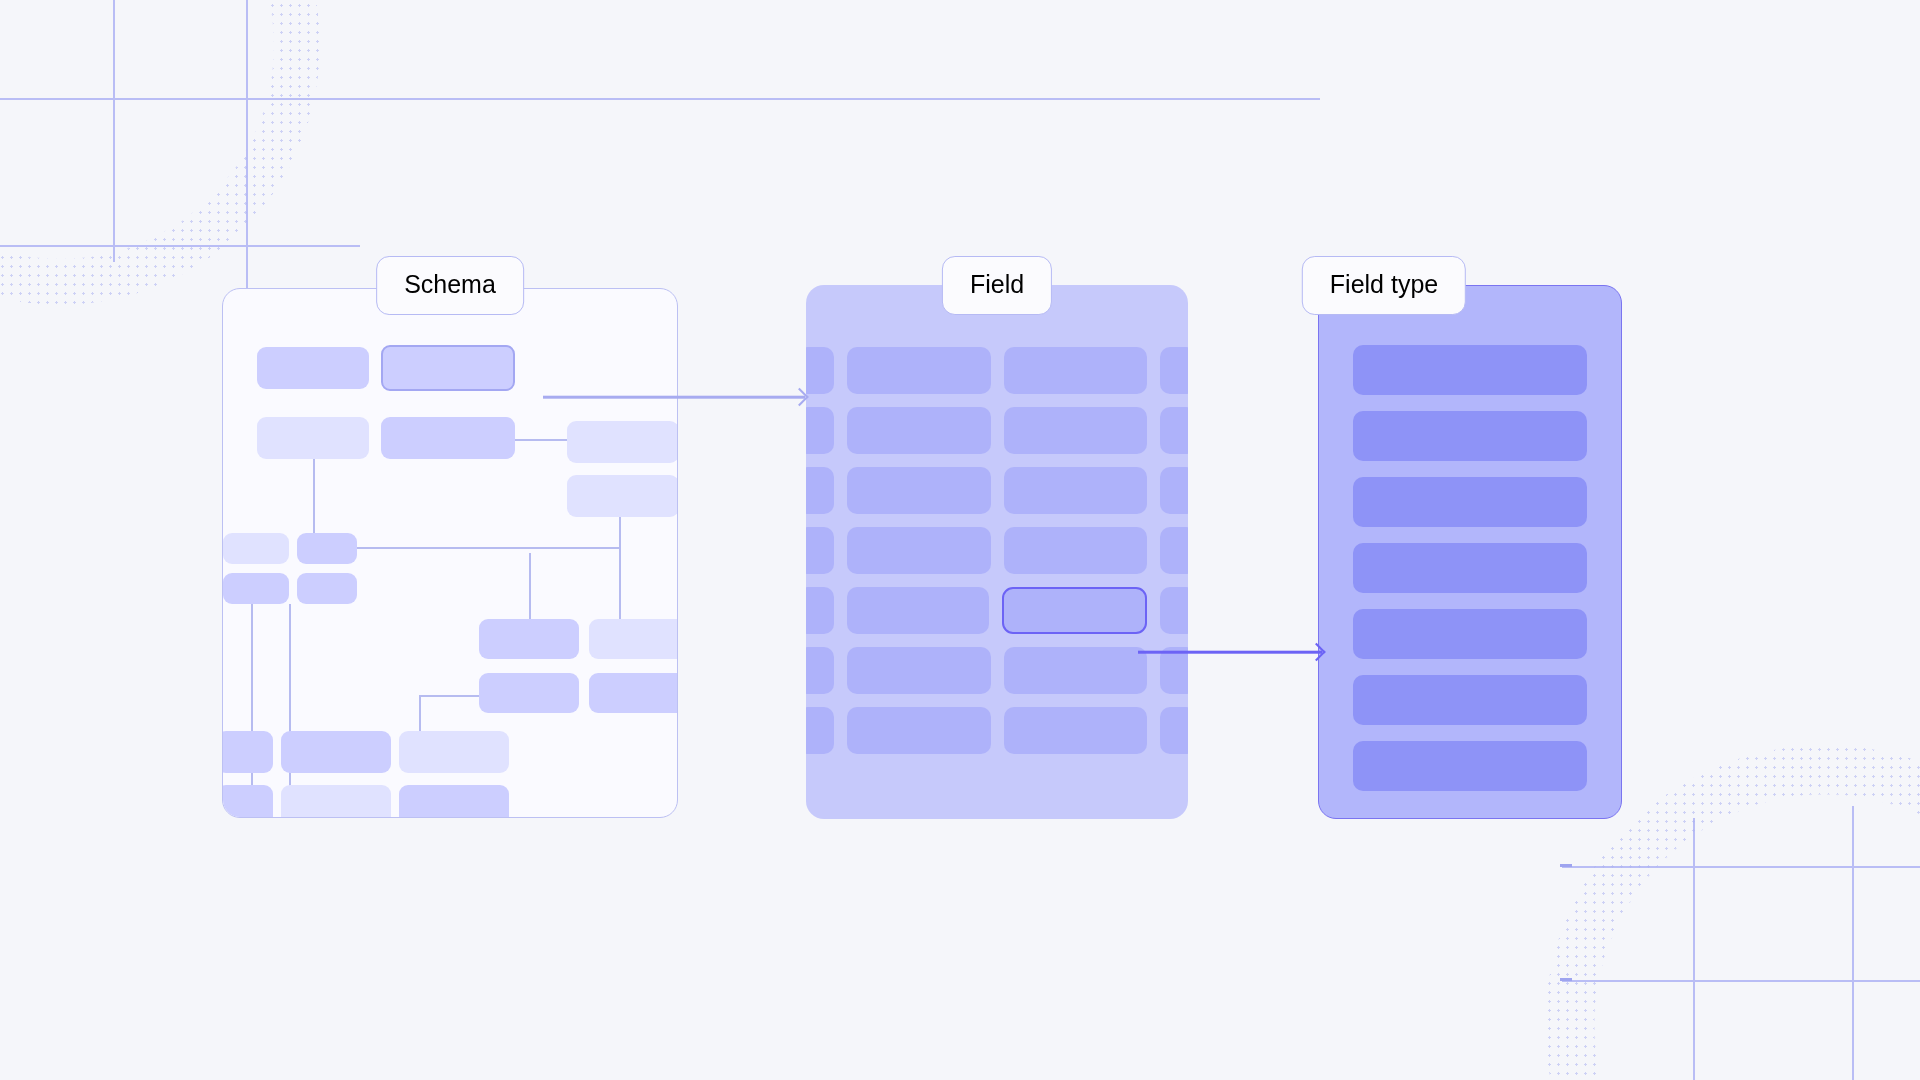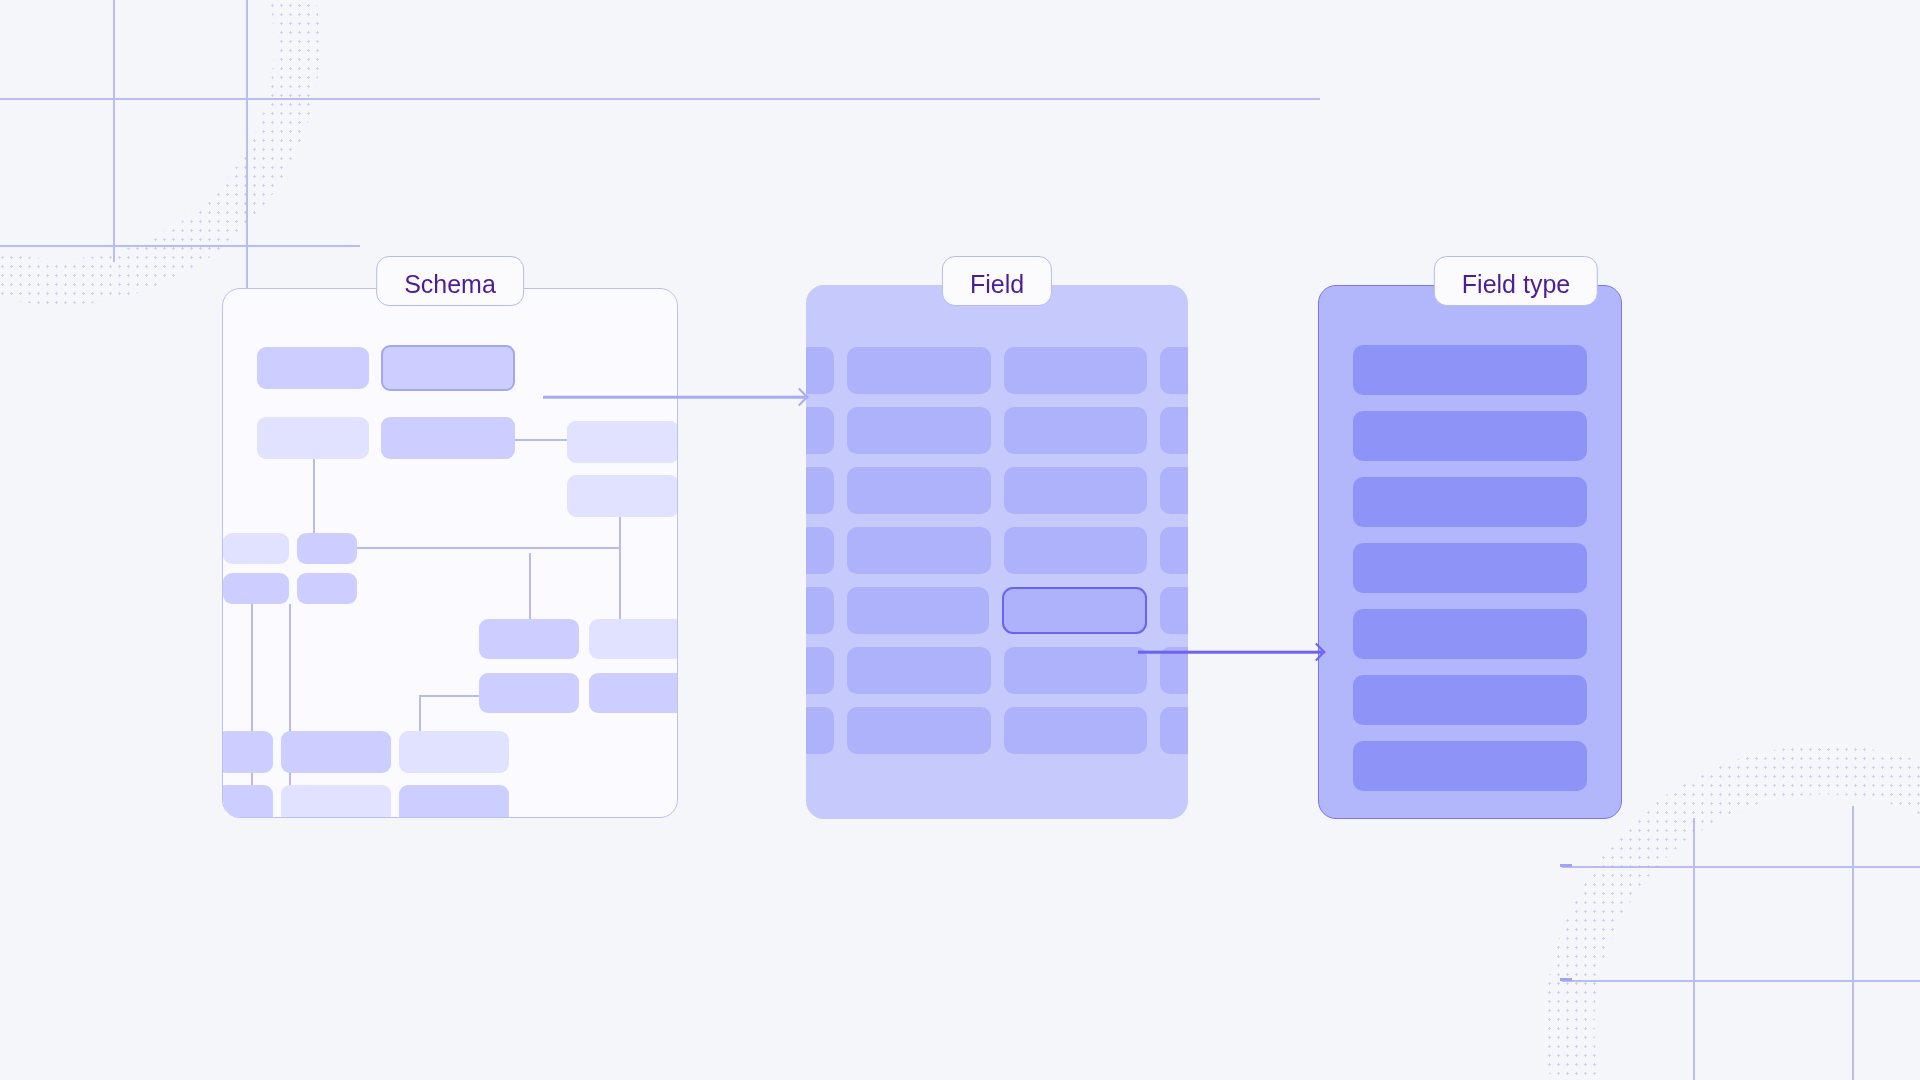--- a/index.html
+++ b/index.html
@@ -55,24 +55,24 @@
   }
 
   .panel-label {
     position: absolute;
     top: -32px;
     left: 50%;
     transform: translateX(-50%);
     background: #fbfbfe;
     border: 1.6px solid #b6baf4;
     border-radius: 13px;
-    color: #4c1d95;
+    color: #000000;
     font-size: 25px;
     line-height: 1;
-    padding: 15px 27px 8px;
+    padding: 15px 27px 17px;
     white-space: nowrap;
     z-index: 6;
   }
 
   
   #panel-schema {
     left: 222px; top: 288px;
     width: 456px; height: 530px;
     background: #fafaff;
     border: 1.6px solid #bcc0f3;
@@ -271,21 +271,21 @@
     <div class="field-list" id="field-list">
         <div class="field-item"></div>
         <div class="field-item"></div>
         <div class="field-item"></div>
         <div class="field-item"></div>
         <div class="field-item"></div>
         <div class="field-item"></div>
         <div class="field-item"></div>
       </div>
   </div>
-  <div class="panel-label" style="left:1516px; top:256px; transform:translateX(-50%);">Field type</div>
+  <div class="panel-label" style="left:1384px; top:256px; transform:translateX(-50%);">Field type</div>
 
   <div class="arrow" id="arrow-schema-model">
     <div class="shaft"></div>
     <div class="head"></div>
   </div>
   <div class="arrow" id="arrow-model-field">
     <div class="shaft"></div>
     <div class="head"></div>
   </div>
 

